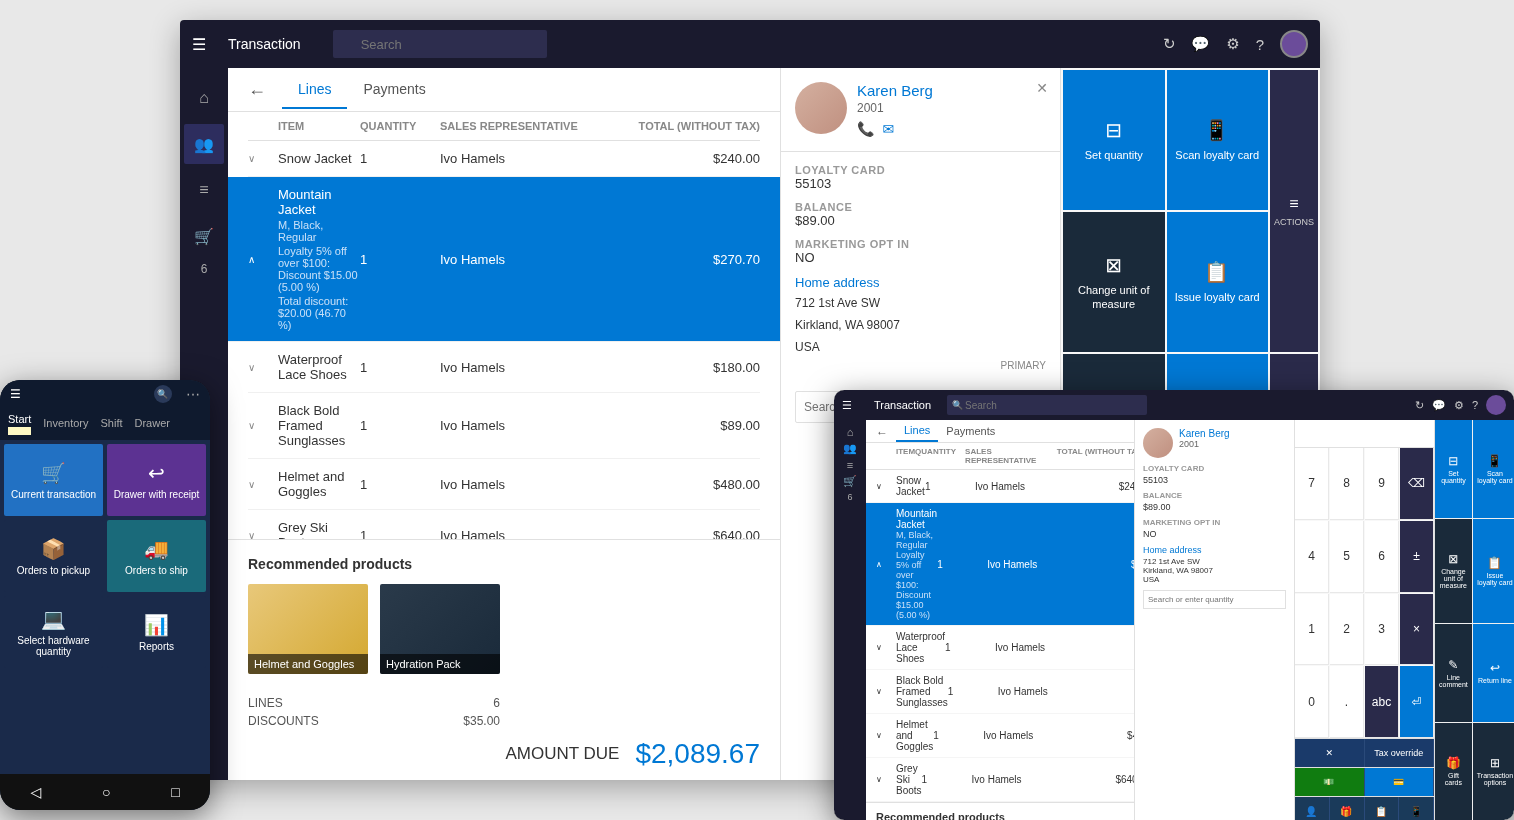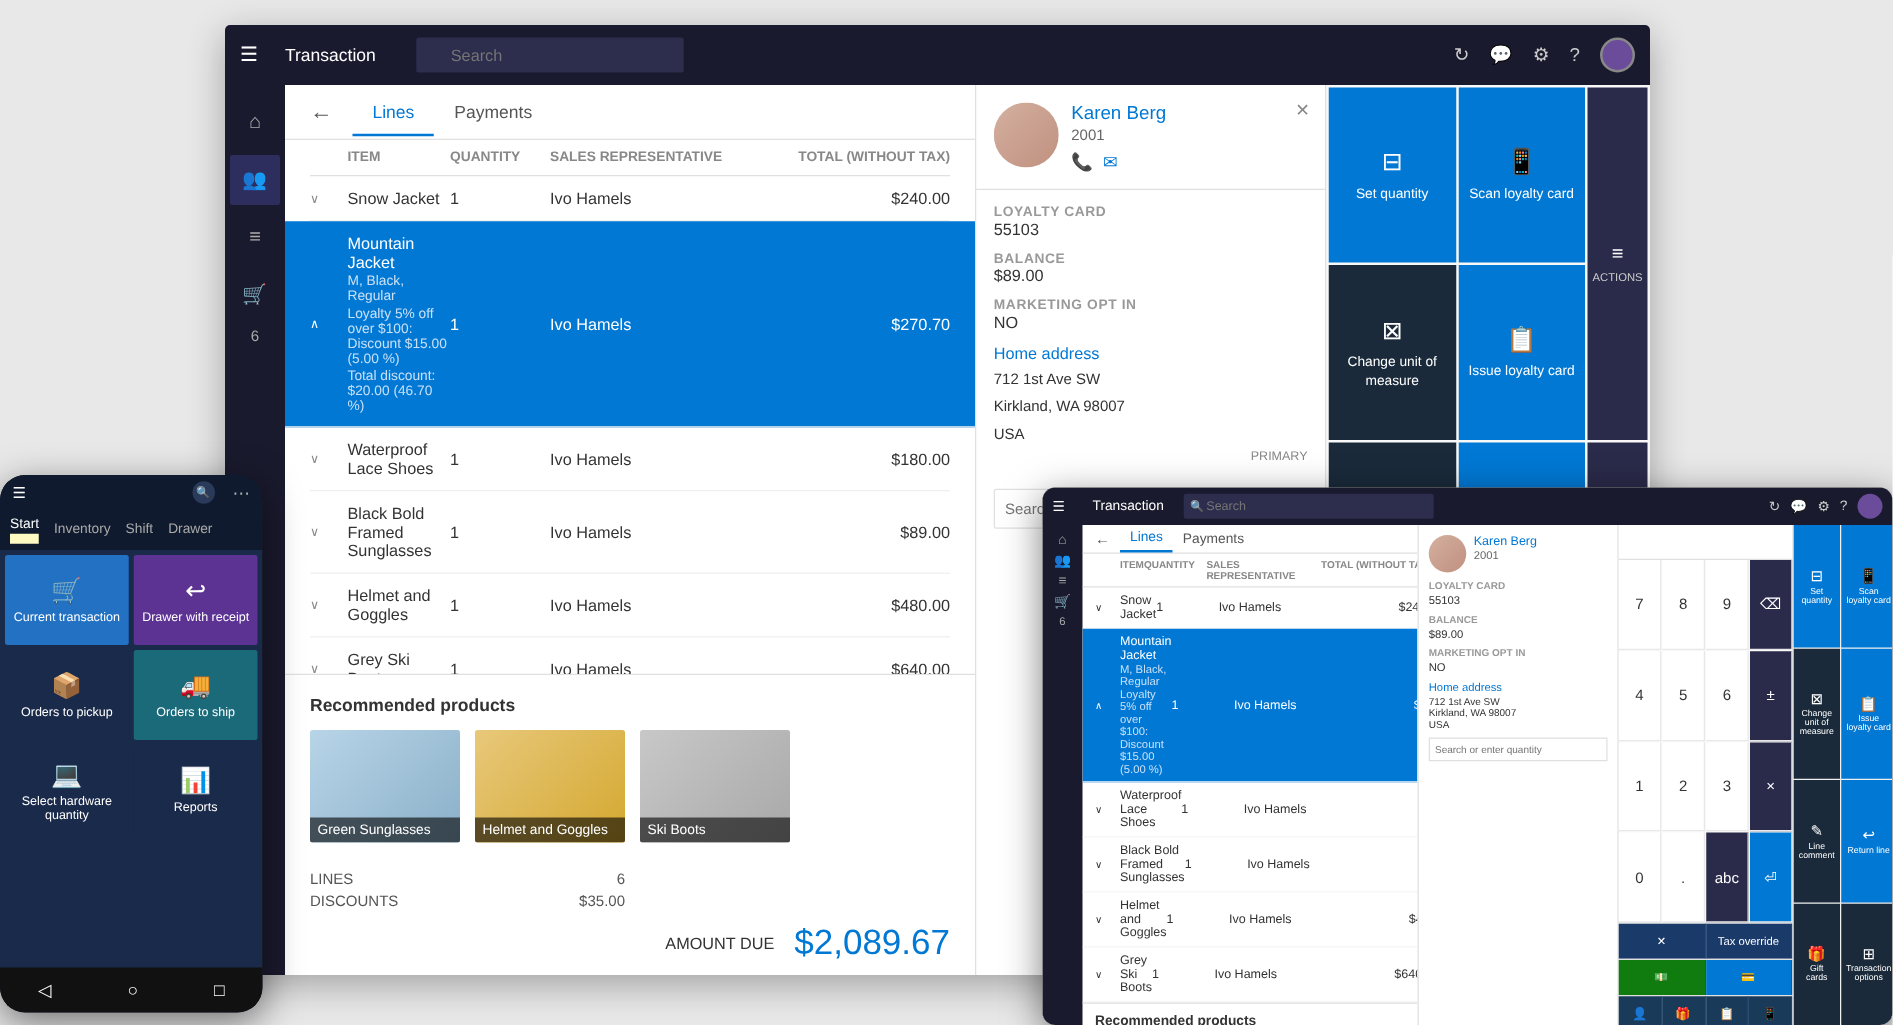--- a/index.html
+++ b/index.html
@@ -885,46 +885,43 @@
           <div>Grey Ski Boots</div>
           <div>1</div>
           <div>Ivo Hamels</div>
           <div class="price">$640.00</div>
         </div>
       </div>
 
       <div class="recommended-section">
         <div class="recommended-title">Recommended products</div>
         <div class="products-row">
-          <div class="product-card pc-sunglasses">
-            <div class="product-card-label">Green Sunglasses</div>
-          </div>
           <div class="product-card pc-goggles">
             <div class="product-card-label">Helmet and Goggles</div>
           </div>
-          <div class="product-card pc-boots">
-            <div class="product-card-label">Ski Boots</div>
+          <div class="product-card pc-hydration">
+            <div class="product-card-label">Hydration Pack</div>
           </div>
         </div>
       </div>
 
       <div class="summary-cols">
         <div class="summary-col">
           <div class="summary-col-row">
             <span>LINES</span>
             <span>6</span>
           </div>
           <div class="summary-col-row">
             <span>DISCOUNTS</span>
             <span>$35.00</span>
           </div>
         </div>
       </div>
       <div style="display:flex; justify-content:flex-end; align-items:center; padding: 4px 20px 10px;">
-        <span style="font-size:13px;color:#333;margin-right:16px;">AMOUNT DUE</span>
+        <span style="font-size:17px;color:#333;margin-right:16px;">AMOUNT DUE</span>
         <span class="amount-due-value">$2,089.67</span>
       </div>
     </div>
 
     <div class="customer-panel">
       <div class="customer-header">
         <div class="customer-avatar">
           <div class="customer-avatar-img"></div>
         </div>
         <div>

